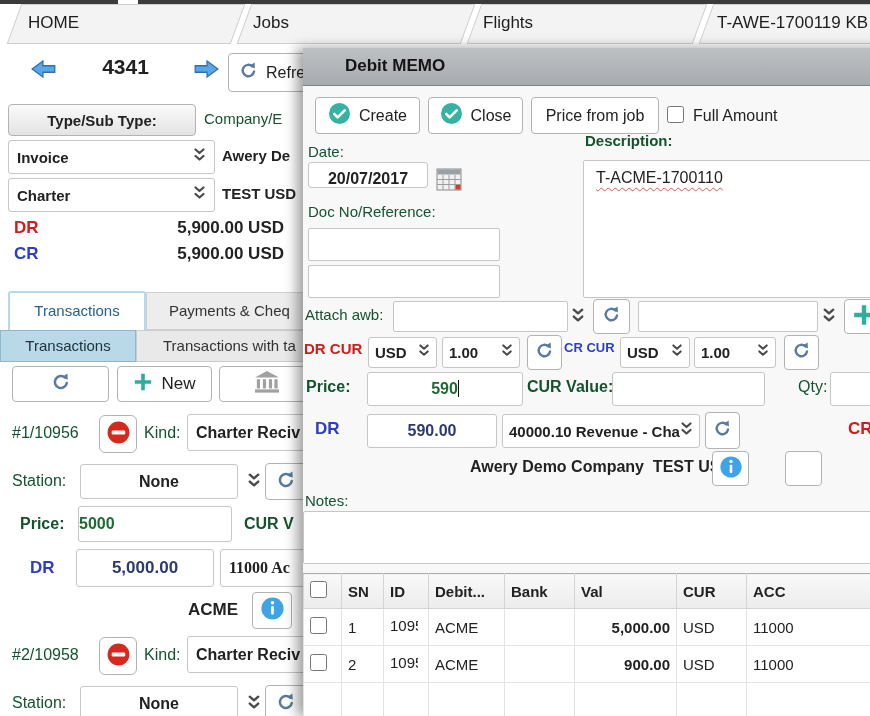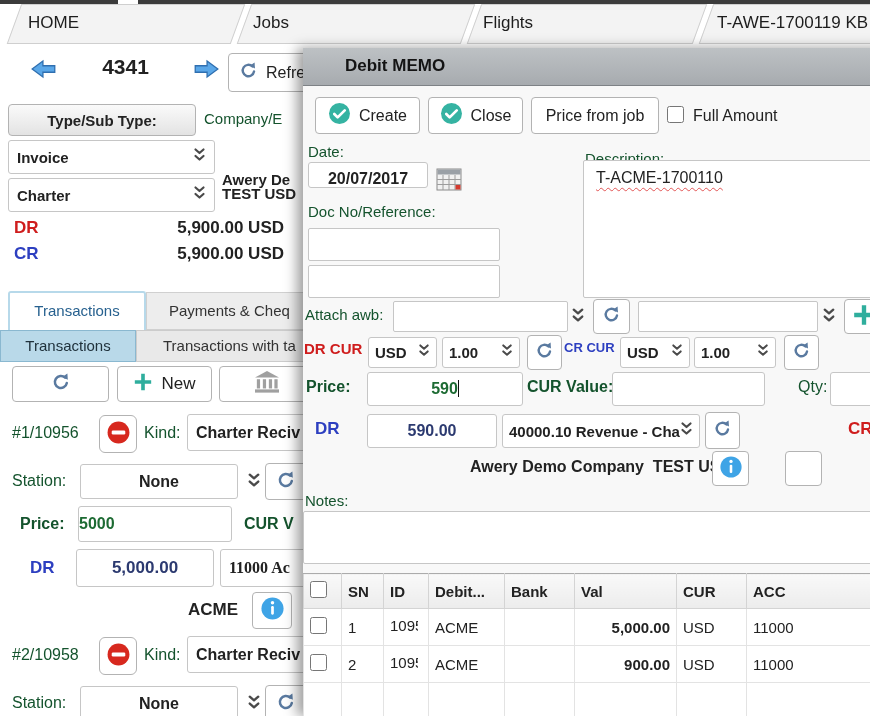--- a/index.html
+++ b/index.html
@@ -73,21 +73,21 @@
 
   <div class="abs btn bold" style="left:8px;top:104px;width:188px;height:32px;background:linear-gradient(#fafafa,#e3e3e3);font-size:15px;">Type/Sub Type:</div>
   <span class="abs lbl" style="left:204px;top:110px;">Company/E</span>
 
   <div class="abs box field" style="left:8px;top:140px;width:207px;height:34px;padding:0 8px;">
     <span class="bold" style="font-size:15px;flex:1;">Invoice</span>
     <span class="chev"><svg width="13" height="16" viewBox="0 0 13 16">
           <path d="M2.5 2.5L6.5 6l4-3.5M2.5 9l4 3.5L10.5 9" fill="none" stroke="#4a4a4a" stroke-width="2.2" stroke-linecap="round" stroke-linejoin="round"></path>
         </svg></span>
   </div>
-  <span class="abs bold" style="left:222px;top:147px;font-size:15px;margin-top:24px;">Awery De</span>
+  <span class="abs bold" style="left:222px;top:147px;font-size:15px;">Awery De</span>
 
   <div class="abs box field" style="left:8px;top:178px;width:207px;height:34px;padding:0 8px;">
     <span class="bold" style="font-size:15px;flex:1;">Charter</span>
     <span class="chev"><svg width="13" height="16" viewBox="0 0 13 16">
           <path d="M2.5 2.5L6.5 6l4-3.5M2.5 9l4 3.5L10.5 9" fill="none" stroke="#4a4a4a" stroke-width="2.2" stroke-linecap="round" stroke-linejoin="round"></path>
         </svg></span>
   </div>
   <span class="abs bold" style="left:222px;top:185px;font-size:15px;">TEST USD</span>
 
   <span class="abs bold red" style="left:14px;top:218px;font-size:17px;">DR</span>
@@ -212,21 +212,21 @@
     <div class="abs box bold" style="left:5px;top:114px;width:120px;height:26px;text-align:center;line-height:32px;font-size:16px;">20/07/2017</div>
     <span class="abs" style="left:133px;top:119px;">
       <svg width="26" height="24" viewBox="0 0 26 24">
           <rect x="1" y="2" width="24" height="21" fill="#f1f1f1" stroke="#8a8a8a"></rect>
           <rect x="1.5" y="2.5" width="23" height="5" fill="#9aa0a6"></rect>
           <path d="M1 12.5h24M1 17.5h24M7 8v15M13 8v15M19 8v15" stroke="#9d9d9d"></path>
           <rect x="19.5" y="18" width="5" height="4.5" fill="#d43a2f"></rect>
         </svg>
     </span>
 
-    <span class="abs lbl" style="left:282px;top:102px;">Description:</span>
+    <span class="abs lbl" style="left:282px;top:84px;font-weight:bold;">Description:</span>
     <div class="abs box" style="left:280px;top:112px;width:312px;height:138px;padding:8px 12px;font-size:16px;border-radius:2px;">
       <span class="squiggle">T-ACME-1700110</span>
     </div>
 
     <span class="abs lbl" style="left:5px;top:155px;">Doc No/Reference:</span>
     <div class="abs box" style="left:5px;top:180px;width:192px;height:33px;border-radius:2px;"></div>
     <div class="abs box" style="left:5px;top:217px;width:192px;height:33px;border-radius:2px;"></div>
 
     <span class="abs lbl" style="left:2px;top:258px;">Attach awb:</span>
     <div class="abs box" style="left:90px;top:253px;width:175px;height:31px;border-radius:2px;"></div>

